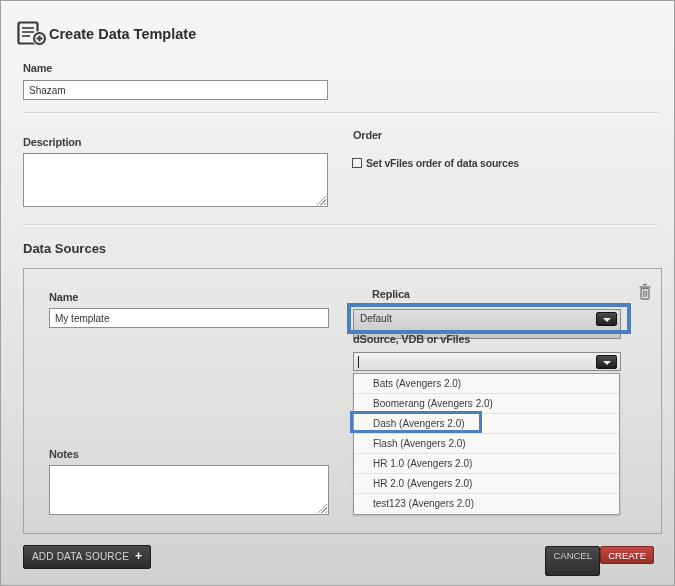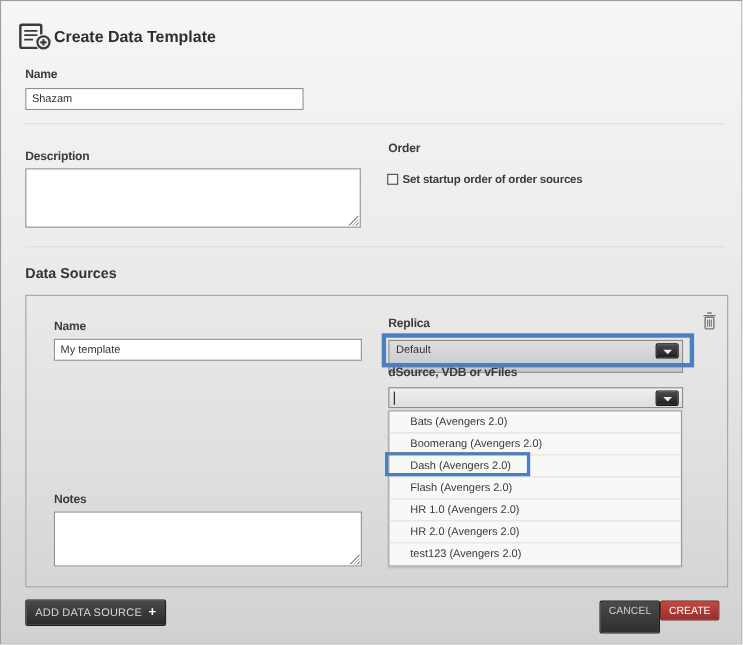--- a/index.html
+++ b/index.html
@@ -104,48 +104,48 @@
       <line x1="5" y1="15" x2="13" y2="15" stroke="#3a3a3a" stroke-width="1.6"></line>
       <circle cx="22.5" cy="17.5" r="7.5" fill="#efefee"></circle>
       <circle cx="22.5" cy="17.5" r="5.5" fill="none" stroke="#3a3a3a" stroke-width="2"></circle>
       <line x1="22.5" y1="14.6" x2="22.5" y2="20.4" stroke="#3a3a3a" stroke-width="2"></line>
       <line x1="19.6" y1="17.5" x2="25.4" y2="17.5" stroke="#3a3a3a" stroke-width="2"></line>
     </svg>
   </span>
   <div class="abs title" style="left:48px;top:25px;">Create Data Template</div>
 
   <div class="abs lbl" style="left:22px;top:61px;">Name</div>
-  <input class="abs txt" style="left: 22px; top: 79px; width: 253px; height: 20px;" value="Shazam">
+  <input class="abs txt" style="left: 22px; top: 79px; width: 305px; height: 20px;" value="Shazam">
 
   <div class="abs divider" style="left:22px;top:111px;width:636px;"></div>
 
   <div class="abs lbl" style="left:22px;top:135px;">Description</div>
   <div class="textarea" style="left:22px;top:152px;width:305px;height:54px;">
     <span class="resize-handle"></span>
   </div>
 
   <div class="abs lbl" style="left:352px;top:128px;">Order</div>
   <div class="abs checkbox" style="left:351px;top:157px;"></div>
-  <div class="abs chk-lbl" style="left:365px;top:156px;">Set startup order of order sources</div>
+  <div class="abs chk-lbl" style="left:365px;top:156px;">Set vFiles order of data sources</div>
 
   <div class="abs divider" style="left:22px;top:223px;width:636px;"></div>
 
   <div class="abs heading" style="left:22px;top:240px;">Data Sources</div>
 
   <div class="abs panel" style="left:22px;top:267px;width:639px;height:266px;">
 
     <div class="abs lbl" style="left:25px;top:22px;">Name</div>
     <input class="abs txt" style="left: 25px; top: 39px; width: 280px; height: 20px;" value="My template">
 
     <div class="abs lbl" style="left:25px;top:179px;">Notes</div>
     <div class="textarea" style="left:25px;top:196px;width:280px;height:50px;">
       <span class="resize-handle"></span>
     </div>
 
-    <div class="abs lbl" style="left:329px;top:19px;">Replica</div>
+    <div class="abs lbl" style="left:348px;top:19px;">Replica</div>
 
     <div class="abs dropdown" style="left:329px;top:40px;width:268px;height:30px;">
       <span class="dd-text">Default</span>
       <span class="dd-btn"></span>
     </div>
     <div class="annotation" style="left:323px;top:34px;width:284px;height:31px;border-width:4px;"></div>
 
     <div class="abs lbl" style="left:329px;top:64px;">dSource, VDB or vFiles</div>
 
     <div class="abs combobox" style="left:329px;top:83px;width:268px;height:19px;">

